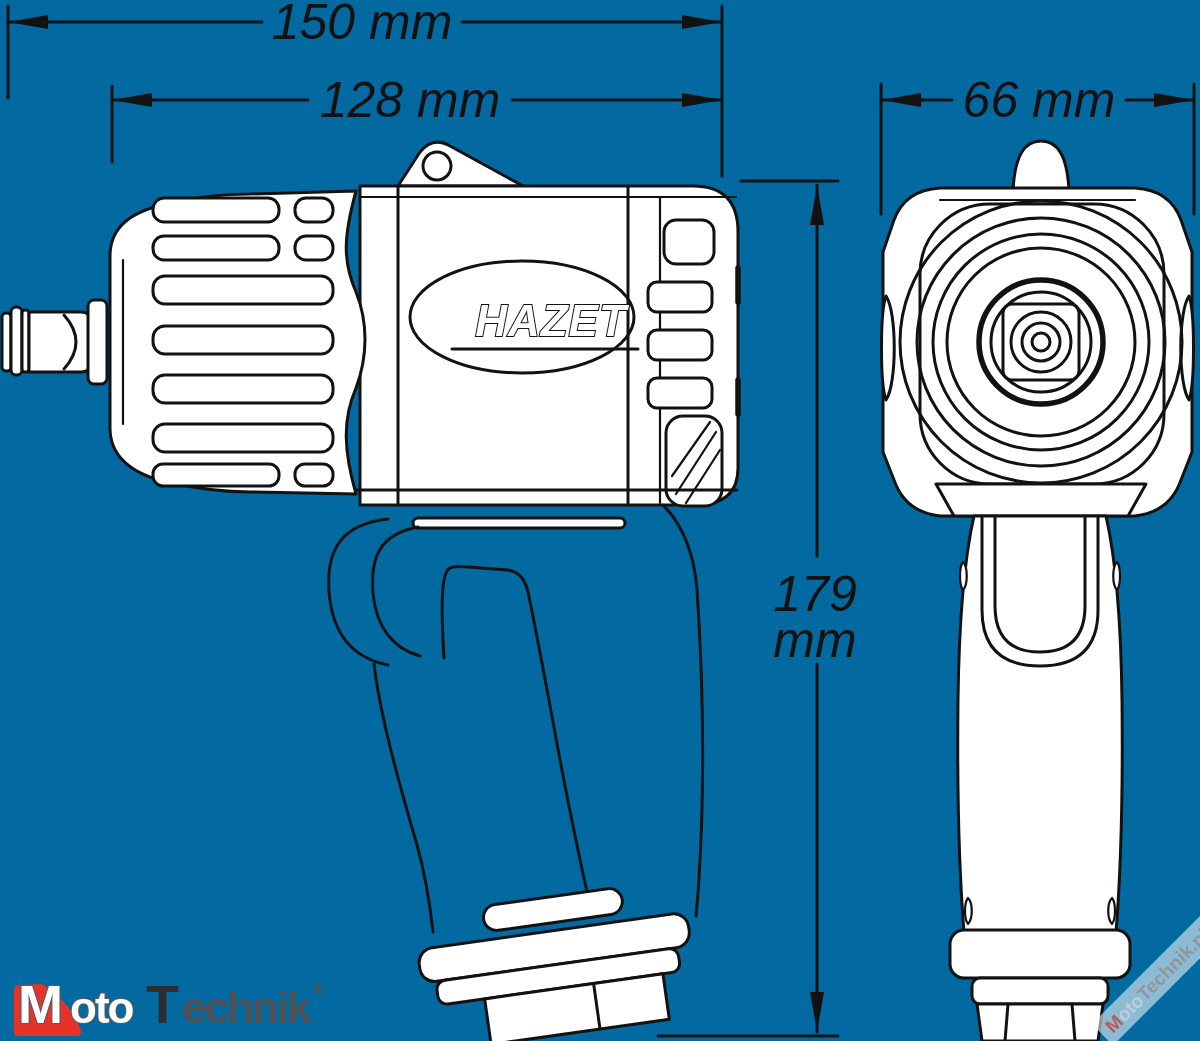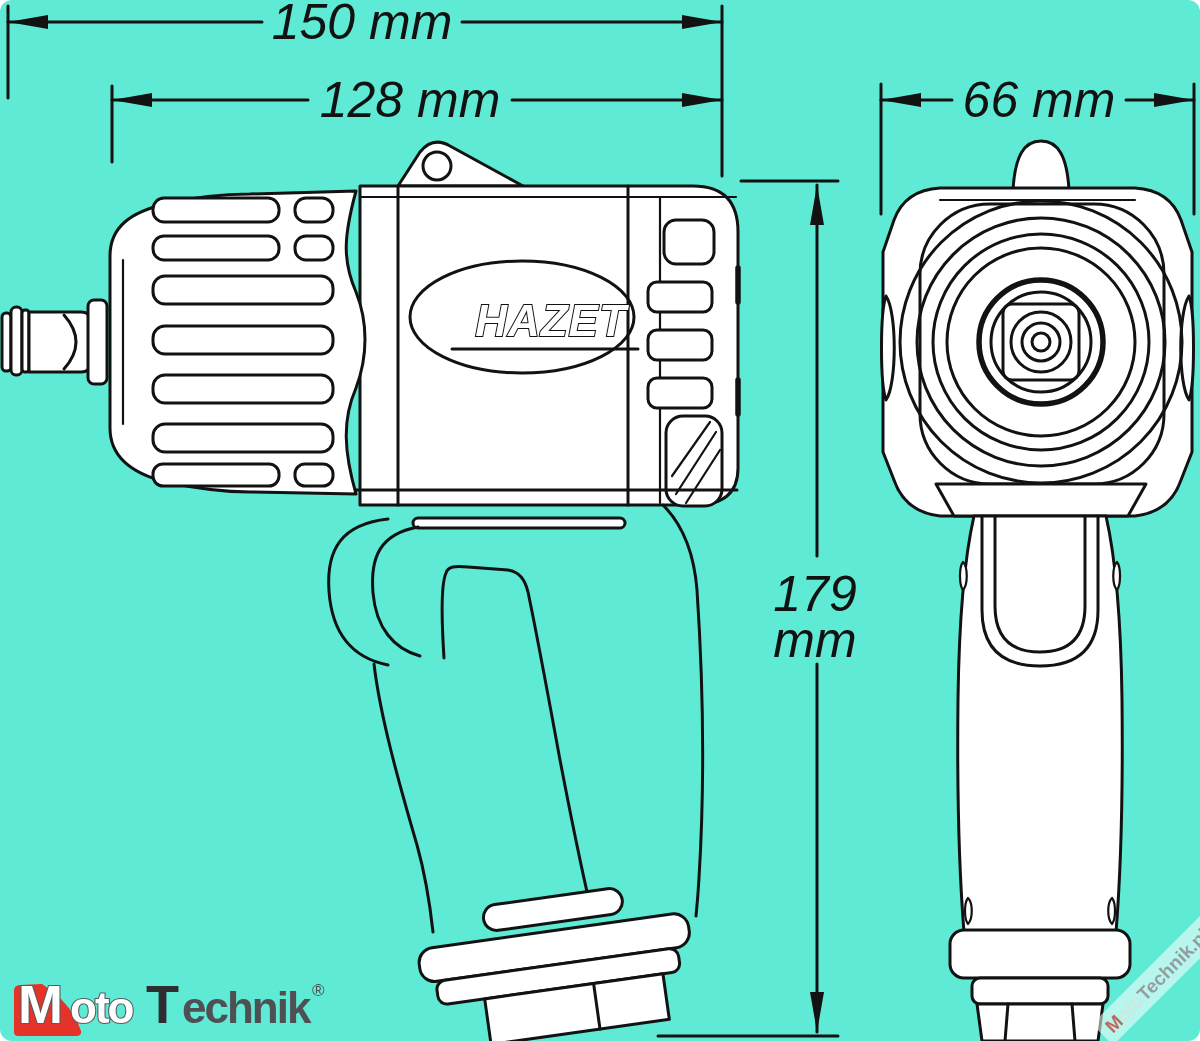--- a/index.html
+++ b/index.html
@@ -1,17 +1,17 @@
 <!DOCTYPE html>
 <html><head>
 <meta charset="utf-8">
 <style>
   html,body{margin:0;padding:0;background:#fff;}
-  .canvas{position:relative;width:1200px;height:1041px;background:#5eead4;overflow:hidden;
-          font-family:"Liberation Sans",sans-serif;border-radius:12px;}
+  .canvas{position:relative;width:1200px;height:1041px;background:#0369a1;overflow:hidden;
+          font-family:"Liberation Sans",sans-serif;}
   svg{position:absolute;left:0;top:0;}
   .ln{fill:none;stroke:#121212;stroke-width:3;stroke-linecap:round;stroke-linejoin:round;}
   .fw{fill:#ffffff;stroke:#121212;stroke-width:3;stroke-linejoin:round;}
   .thin{stroke-width:2.2;}
   .thick{stroke-width:5.5;}
   .arrow{fill:#121212;stroke:none;}
   .dim{font-family:"Liberation Sans",sans-serif;font-style:italic;font-size:50px;fill:#121212;}
   .brandtxt{font-family:"Liberation Sans",sans-serif;font-style:italic;font-weight:bold;font-size:44px;
             fill:#ffffff;stroke:#121212;stroke-width:2;paint-order:stroke;}
   .logo-big{font-family:"Liberation Sans",sans-serif;font-weight:bold;font-size:54px;paint-order:stroke;}

